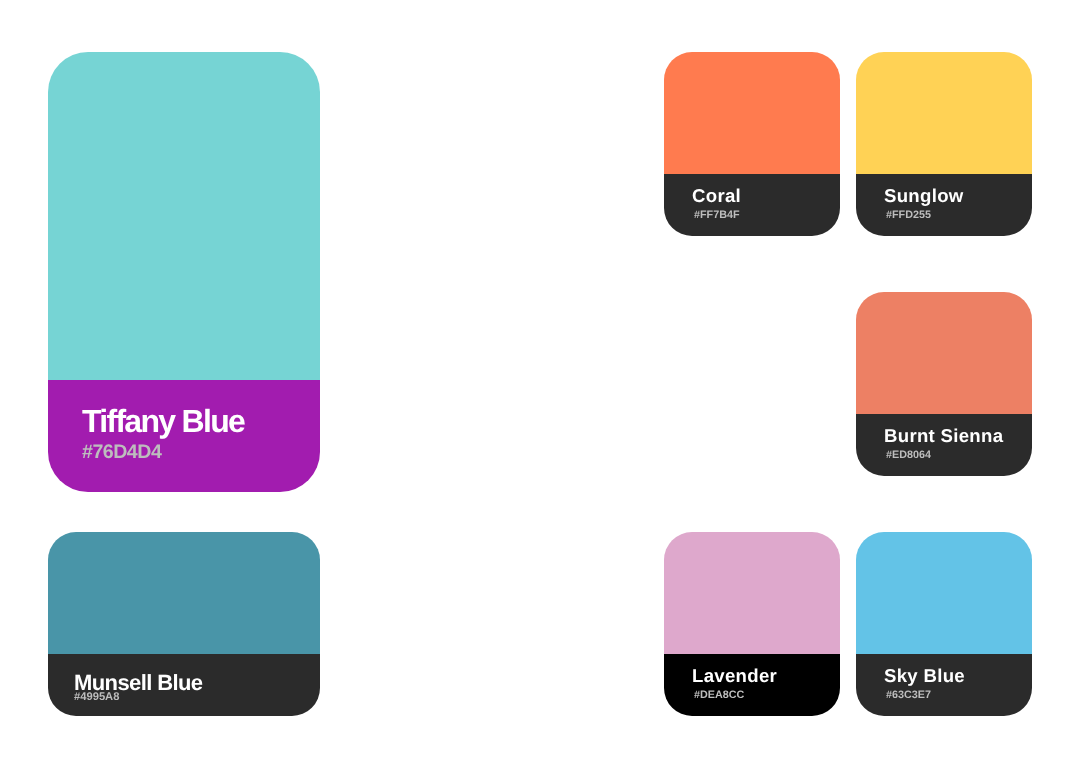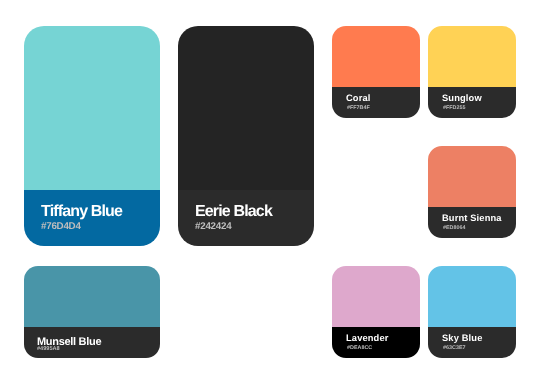--- a/index.html
+++ b/index.html
@@ -73,33 +73,26 @@
   .card.sm .name { font-size: 9.3px; letter-spacing: 0.15px; left: 14.3px; top: 7.6px; }
   .card.sm .hex  { font-size: 5.4px; letter-spacing: 0px; left: 14.6px; top: 19.0px; }
 </style>
 </head>
 <body>
 
 <div id="palette">
 
   <div class="card lg" style="left:24px; top:26px">
     <div class="swatch" style="background: rgb(118, 212, 212);"></div>
-    <div class="label" style="background: #0369a1;">
+    <div class="label" style="background: #a21caf;">
       <div class="name">Tiffany Blue</div>
       <div class="hex">#76D4D4</div>
     </div>
   </div>
 
-  <div class="card lg" style="left:178px; top:26px">
-    <div class="swatch" style="background: rgb(36, 36, 36);"></div>
-    <div class="label" style="background: rgb(43, 43, 43);">
-      <div class="name">Eerie Black</div>
-      <div class="hex">#242424</div>
-    </div>
-  </div>
 
   <div class="card wide" style="left:24px; top:266px">
     <div class="swatch" style="background: rgb(73, 149, 168);"></div>
     <div class="label" style="background: rgb(43, 43, 43);">
       <div class="name">Munsell Blue</div>
       <div class="hex">#4995A8</div>
     </div>
   </div>
 
 

